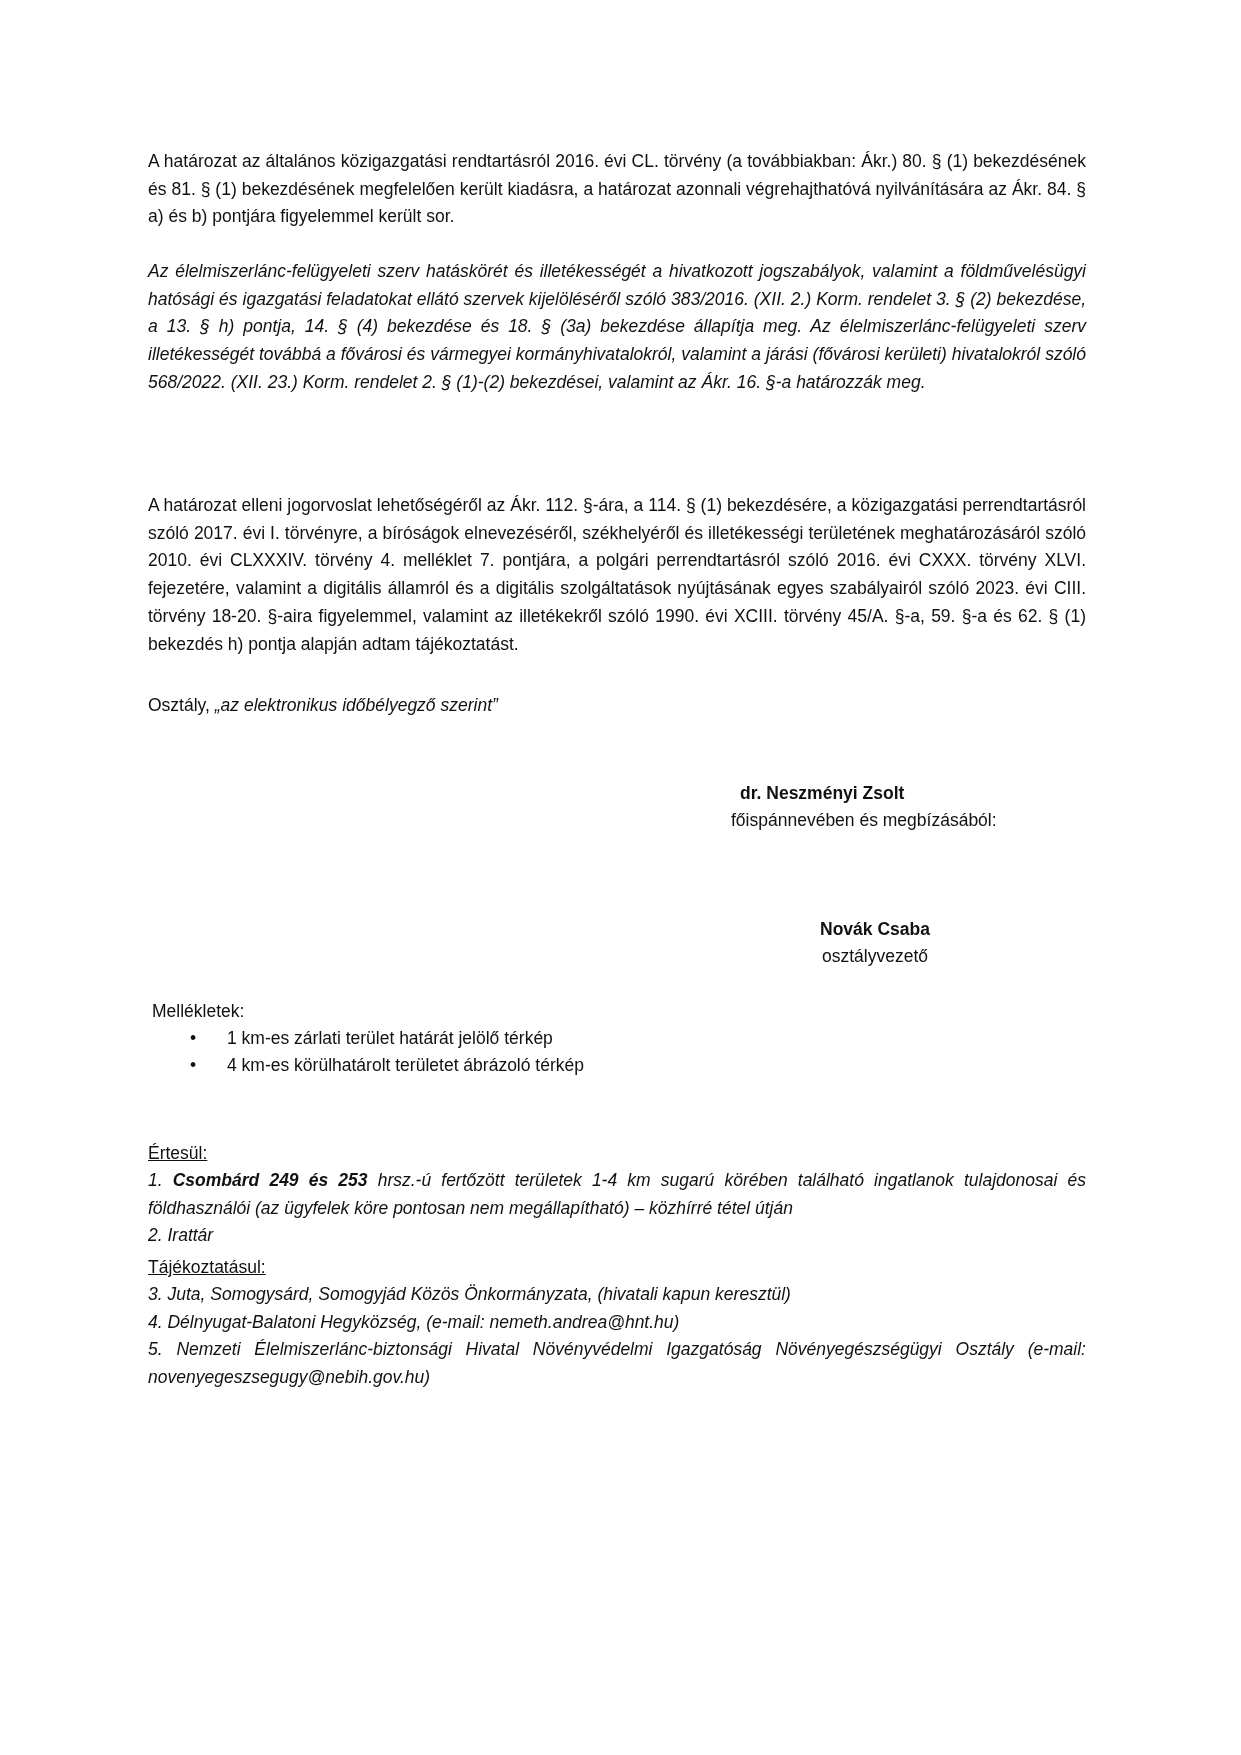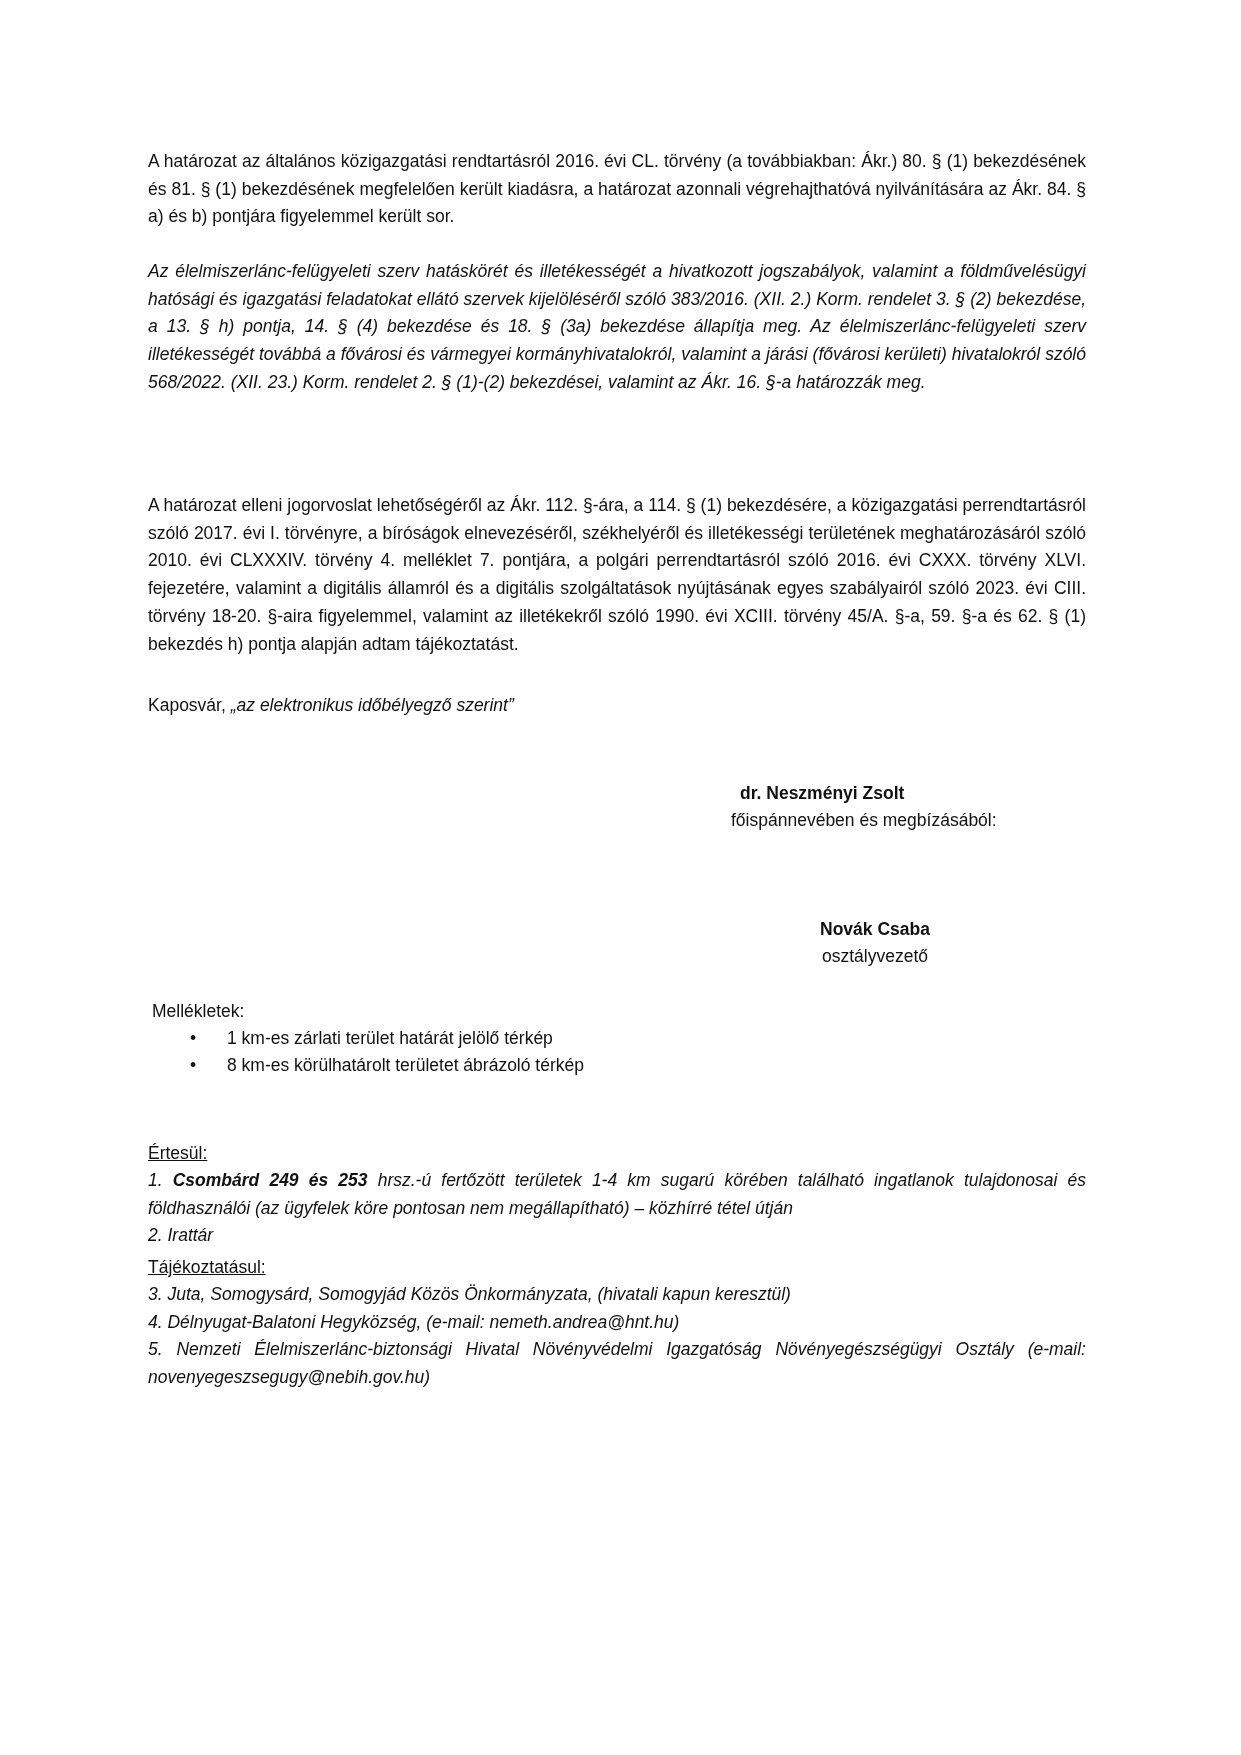--- a/index.html
+++ b/index.html
@@ -33,38 +33,38 @@
 
 <div class="page">
 
   <p class="p last-left block1">A határozat az általános közigazgatási rendtartásról 2016. évi CL. törvény (a továbbiakban: Ákr.) 80. § (1) bekezdésének és 81. § (1) bekezdésének megfelelően került kiadásra, a határozat azonnali végrehajthatóvá nyilvánítására az Ákr. 84. § a) és b) pontjára figyelemmel került sor.</p>
 
   <p class="p last-left block2">Az élelmiszerlánc-felügyeleti szerv hatáskörét és illetékességét a hivatkozott jogszabályok, valamint a földművelésügyi hatósági és igazgatási feladatokat ellátó szervek kijelöléséről szóló 383/2016. (XII. 2.) Korm. rendelet 3. § (2) bekezdése, a 13. § h) pontja, 14. § (4) bekezdése és 18. § (3a) bekezdése állapítja meg. Az élelmiszerlánc-felügyeleti szerv illetékességét továbbá a fővárosi és vármegyei kormányhivatalokról, valamint a járási (fővárosi kerületi) hivatalokról szóló 568/2022. (XII. 23.) Korm. rendelet 2. § (1)-(2) bekezdései, valamint az Ákr. 16. §-a határozzák meg.</p>
 
   <p class="p last-left block3">A határozat elleni jogorvoslat lehetőségéről az Ákr. 112. §-ára, a 114. § (1) bekezdésére, a közigazgatási perrendtartásról szóló 2017. évi I. törvényre, a bíróságok elnevezéséről, székhelyéről és illetékességi területének meghatározásáról szóló 2010. évi CLXXXIV. törvény 4. melléklet 7. pontjára, a polgári perrendtartásról szóló 2016. évi CXXX. törvény XLVI. fejezetére, valamint a digitális államról és a digitális szolgáltatások nyújtásának egyes szabályairól szóló 2023. évi CIII. törvény 18-20. §-aira figyelemmel, valamint az illetékekről szóló 1990. évi XCIII. törvény 45/A. §-a, 59. §-a és 62. § (1) bekezdés h) pontja alapján adtam tájékoztatást.</p>
 
   <div class="place">
-    <span>Kaposvár, </span><em>„az elektronikus időbélyegző szerint”</em>
+    <span>Osztály, </span><em>„az elektronikus időbélyegző szerint”</em>
   </div>
 
   <div class="sig1">dr. Neszményi Zsolt</div>
   <div class="sig1b">főispánnevében és megbízásából:</div>
   <div class="sig2">Novák Csaba</div>
   <div class="sig2b">osztályvezető</div>
 
   <div class="attach">
     <div class="label">Mellékletek:</div>
     <ul>
       <li>
         <span class="bullet">•</span>
         <span>1 km-es zárlati terület határát jelölő térkép</span>
       </li>
       <li>
         <span class="bullet">•</span>
-        <span>8 km-es körülhatárolt területet ábrázoló térkép</span>
+        <span>4 km-es körülhatárolt területet ábrázoló térkép</span>
       </li>
     </ul>
   </div>
 
   <div class="notify">
     <div class="u">Értesül:</div>
     <p class="p last-left line"><span>1. </span><b>Csombárd 249 és 253</b><span> hrsz.-ú fertőzött területek 1-4 km sugarú körében található ingatlanok tulajdonosai és földhasználói (az ügyfelek köre pontosan nem megállapítható) – közhírré tétel útján</span></p>
     <div class="line">2. Irattár</div>
   </div>
 

